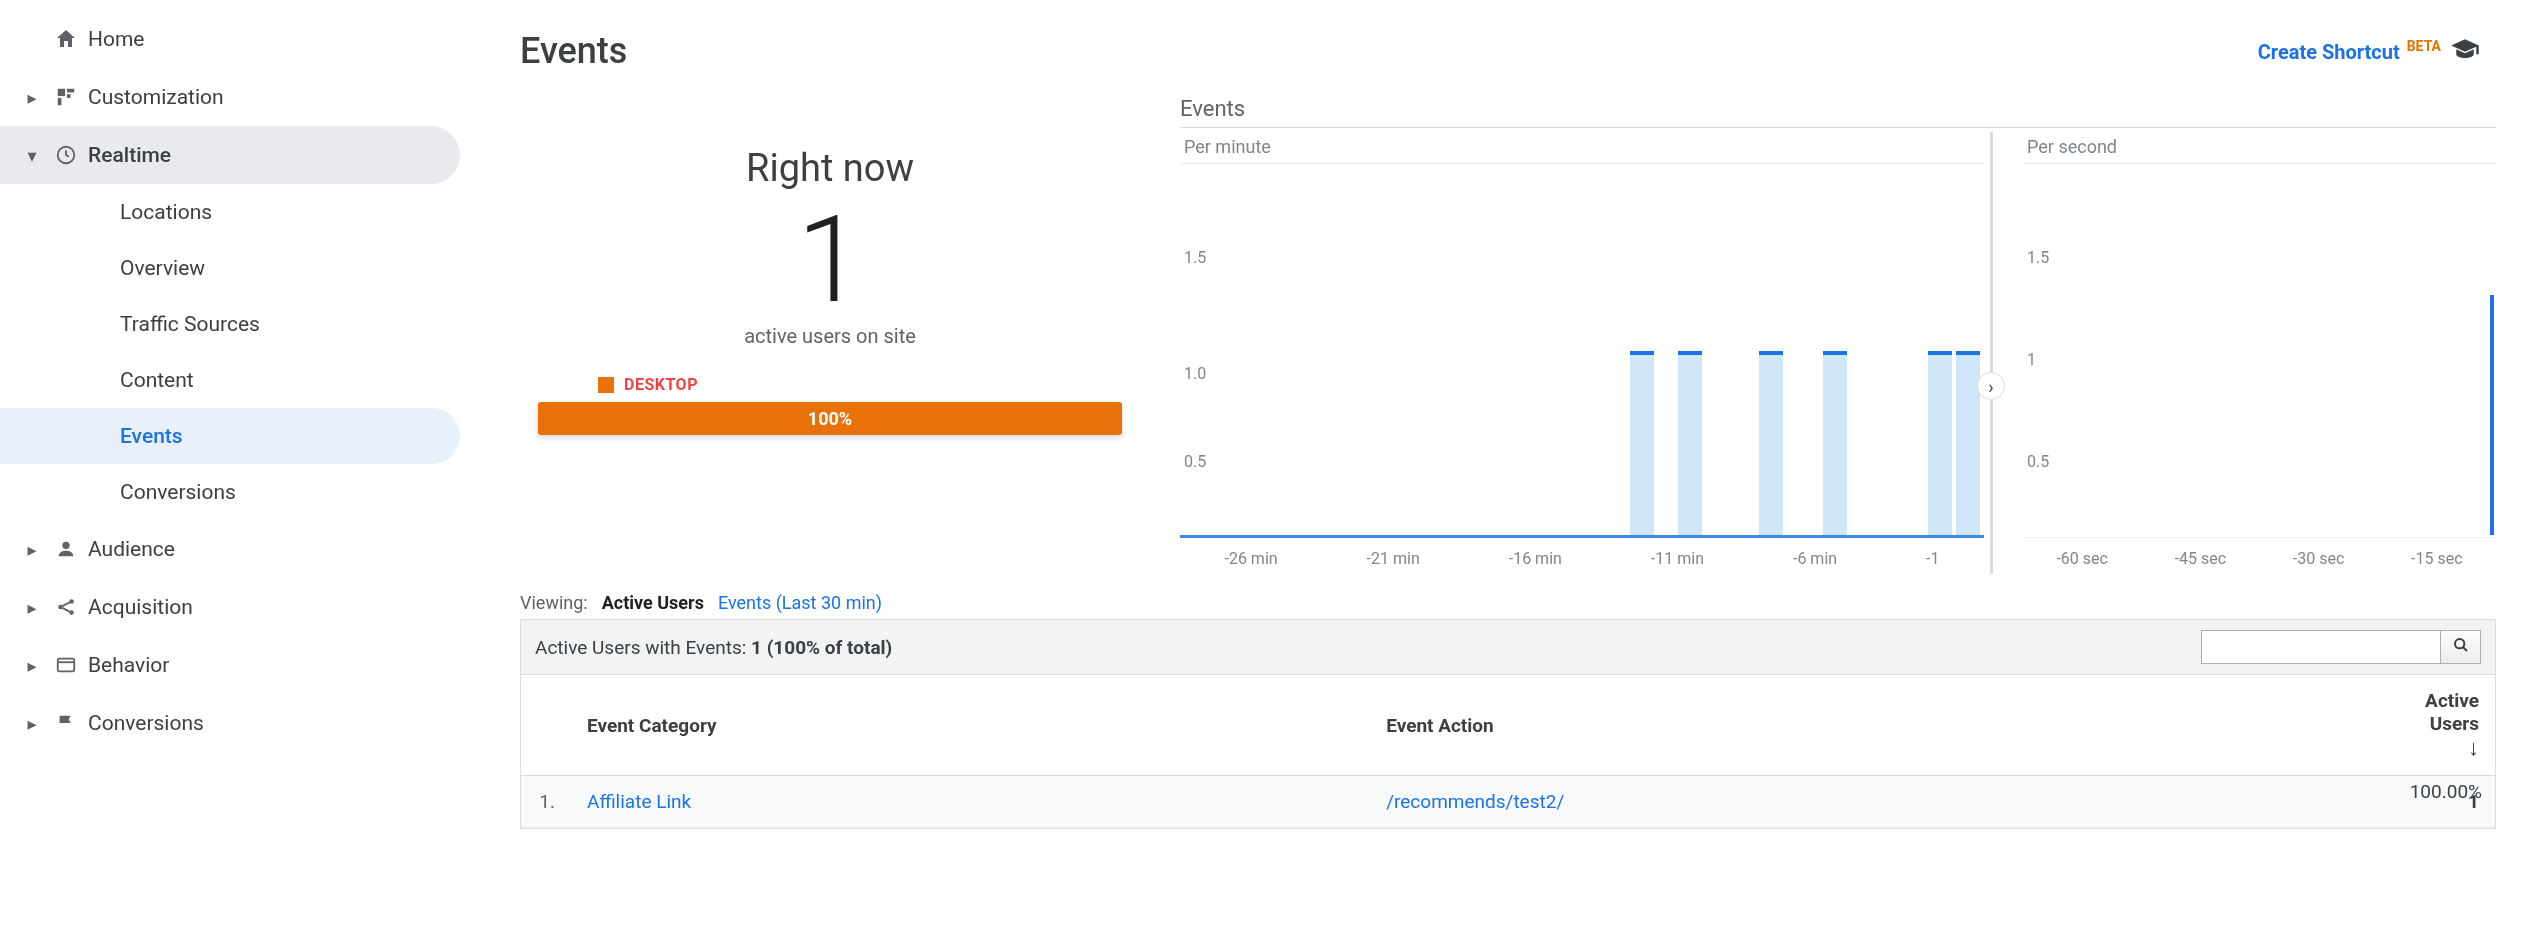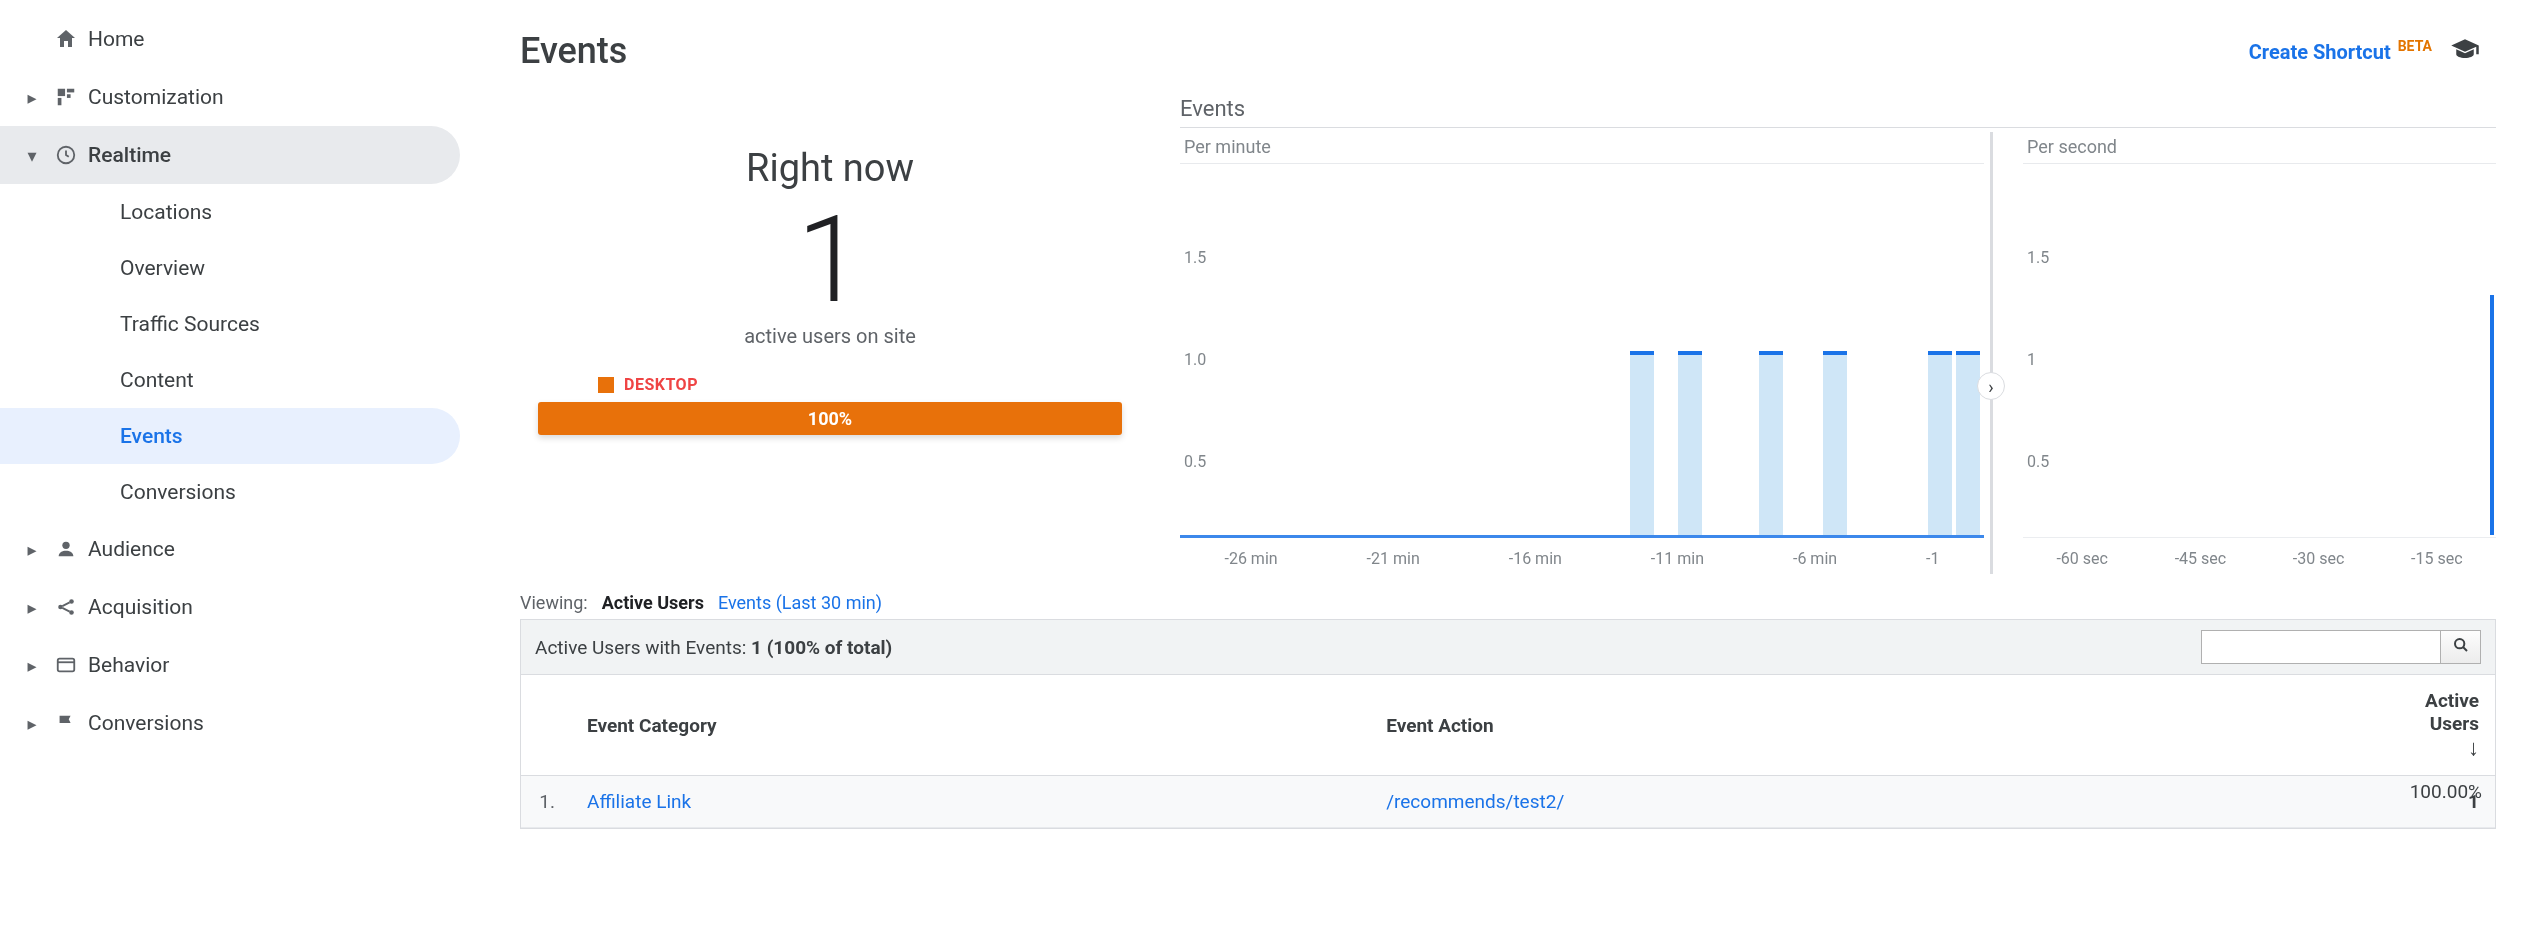--- a/index.html
+++ b/index.html
@@ -66,21 +66,21 @@
     flex-direction:column;
     padding-top: 18px;
   }
   .header-row {
     display:flex;
     align-items:center;
     justify-content: space-between;
     padding: 12px 46px 24px 30px;
   }
   .page-title { font-size: 36px; font-weight: 500; color:#3c4043; }
-  .header-actions { display:flex; align-items:center; gap: 18px; }
+  .header-actions { display:flex; align-items:center; gap: 9px; }
   .create-shortcut { color:#1a73e8; font-weight:700; font-size:20px; cursor:pointer; }
   .beta { color:#e37400; font-size:14px; font-weight:700; vertical-align: super; margin-left:2px;}
   .grad-cap { font-size:26px; color:#3c4043; cursor:pointer; }
 
   .top-row {
     display:flex;
     gap: 40px;
     padding: 0 30px 10px 30px;
   }
   .right-now-card {
@@ -321,21 +321,21 @@
       <div class="desktop-bar">100%</div>
     </div>
 
     <div class="charts-col">
       <div class="charts-title">Events</div>
       <div class="charts-row">
         <div class="chart-box minute">
           <div class="chart-top-label">Per minute</div>
           <div class="chart-canvas">
             <span class="ylabel" style="top:84px">1.5</span>
-            <span class="ylabel" style="top:186px">1.0</span>
+            <span class="ylabel" style="top:200px">1.0</span>
             <span class="ylabel" style="top:288px">0.5</span>
             <div class="baseline"></div>
 
             <div class="bar" style="left:56%; height:180px;">
                 <span class="bar-cap"></span>
               </div>
             <div class="bar" style="left:62%; height:180px;">
                 <span class="bar-cap"></span>
               </div>
             <div class="bar" style="left:72%; height:180px;">

